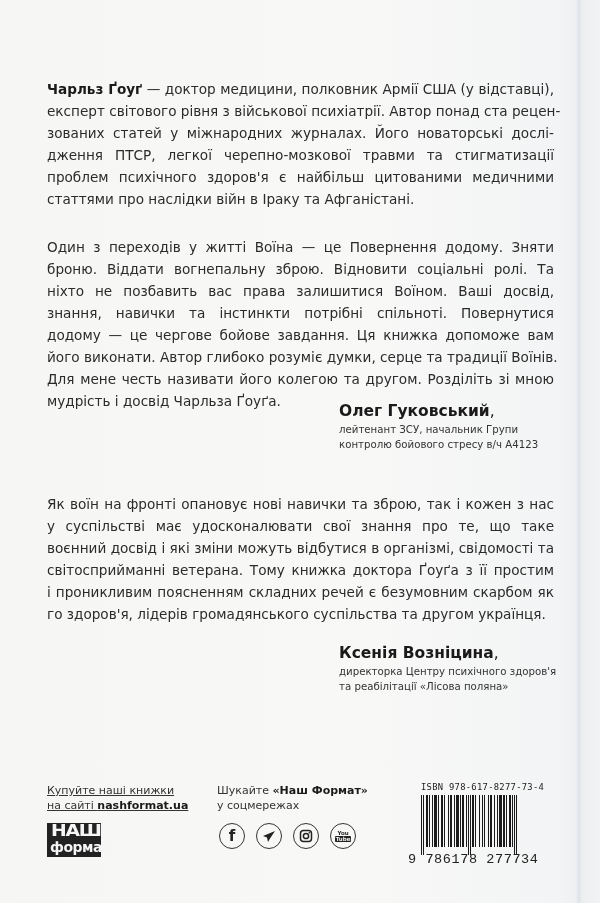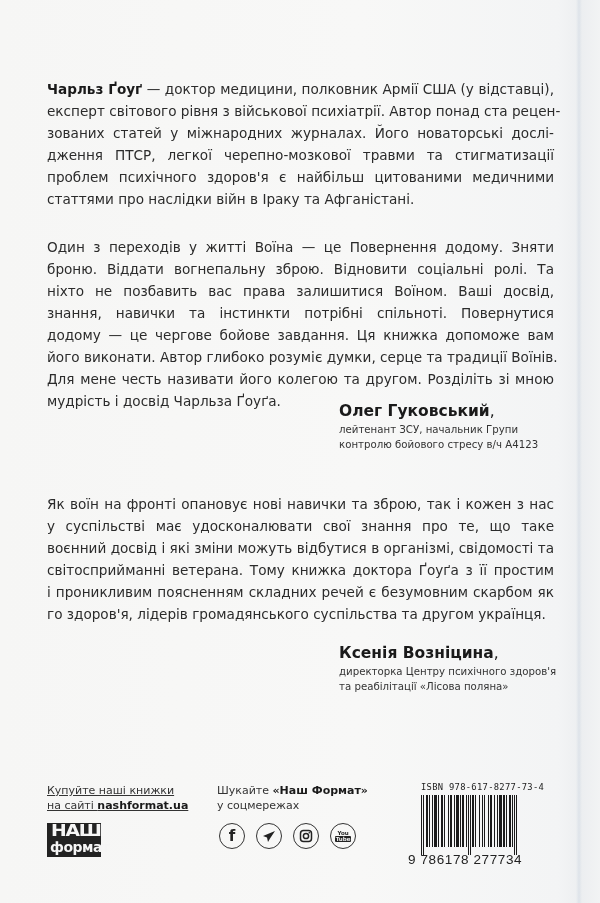--- a/index.html
+++ b/index.html
@@ -56,21 +56,21 @@
       box-sizing: border-box; color: #222; font-weight: bold; font-size: 13px;
     }
     .yt { font-size: 5.5px; line-height: 6px; text-align: center; }
     .yt .tube { background: #222; color: #f5f5f5; padding: 0 1px; border-radius: 1px; display: inline-block; }
     .barcode-wrap { position: absolute; left: 408px; top: 782px; width: 146px; height: 90px; }
     .isbn-text { position: absolute; left: 13px; top: 0; font-family: "DejaVu Sans Mono", monospace; font-size: 8.8px; letter-spacing: 0.3px; color: #222; }
     .bars { position: absolute; left: 13px; top: 13px; height: 60px; display: flex; align-items: flex-start; }
     .bars span { display: block; background: #1a1a1a; height: 52px; }
     .bars span.g { height: 60px; }
     .bars span.s { background: transparent; }
-    .ean { position: absolute; left: 0px; top: 70px; font-family: Liberation Sans, sans-serif; font-size: 13.5px; color: #222; letter-spacing: 0.6px; white-space: pre; }
+    .ean { position: absolute; left: 0px; top: 70px; font-family: Liberation Mono, monospace; font-size: 13.5px; color: #222; letter-spacing: 0.6px; white-space: pre; }
   </style>
 </head>
 <body>
 
 <div class="page">
   <div class="spine-shadow"></div>
 
   <div class="para bio">
     <span class="line"><strong>Чарльз Ґоуґ</strong><span> — доктор медицини, полковник Армії США (у відставці),</span></span>
     <span class="line">експерт світового рівня з військової психіатрії. Автор понад ста рецен-</span>

